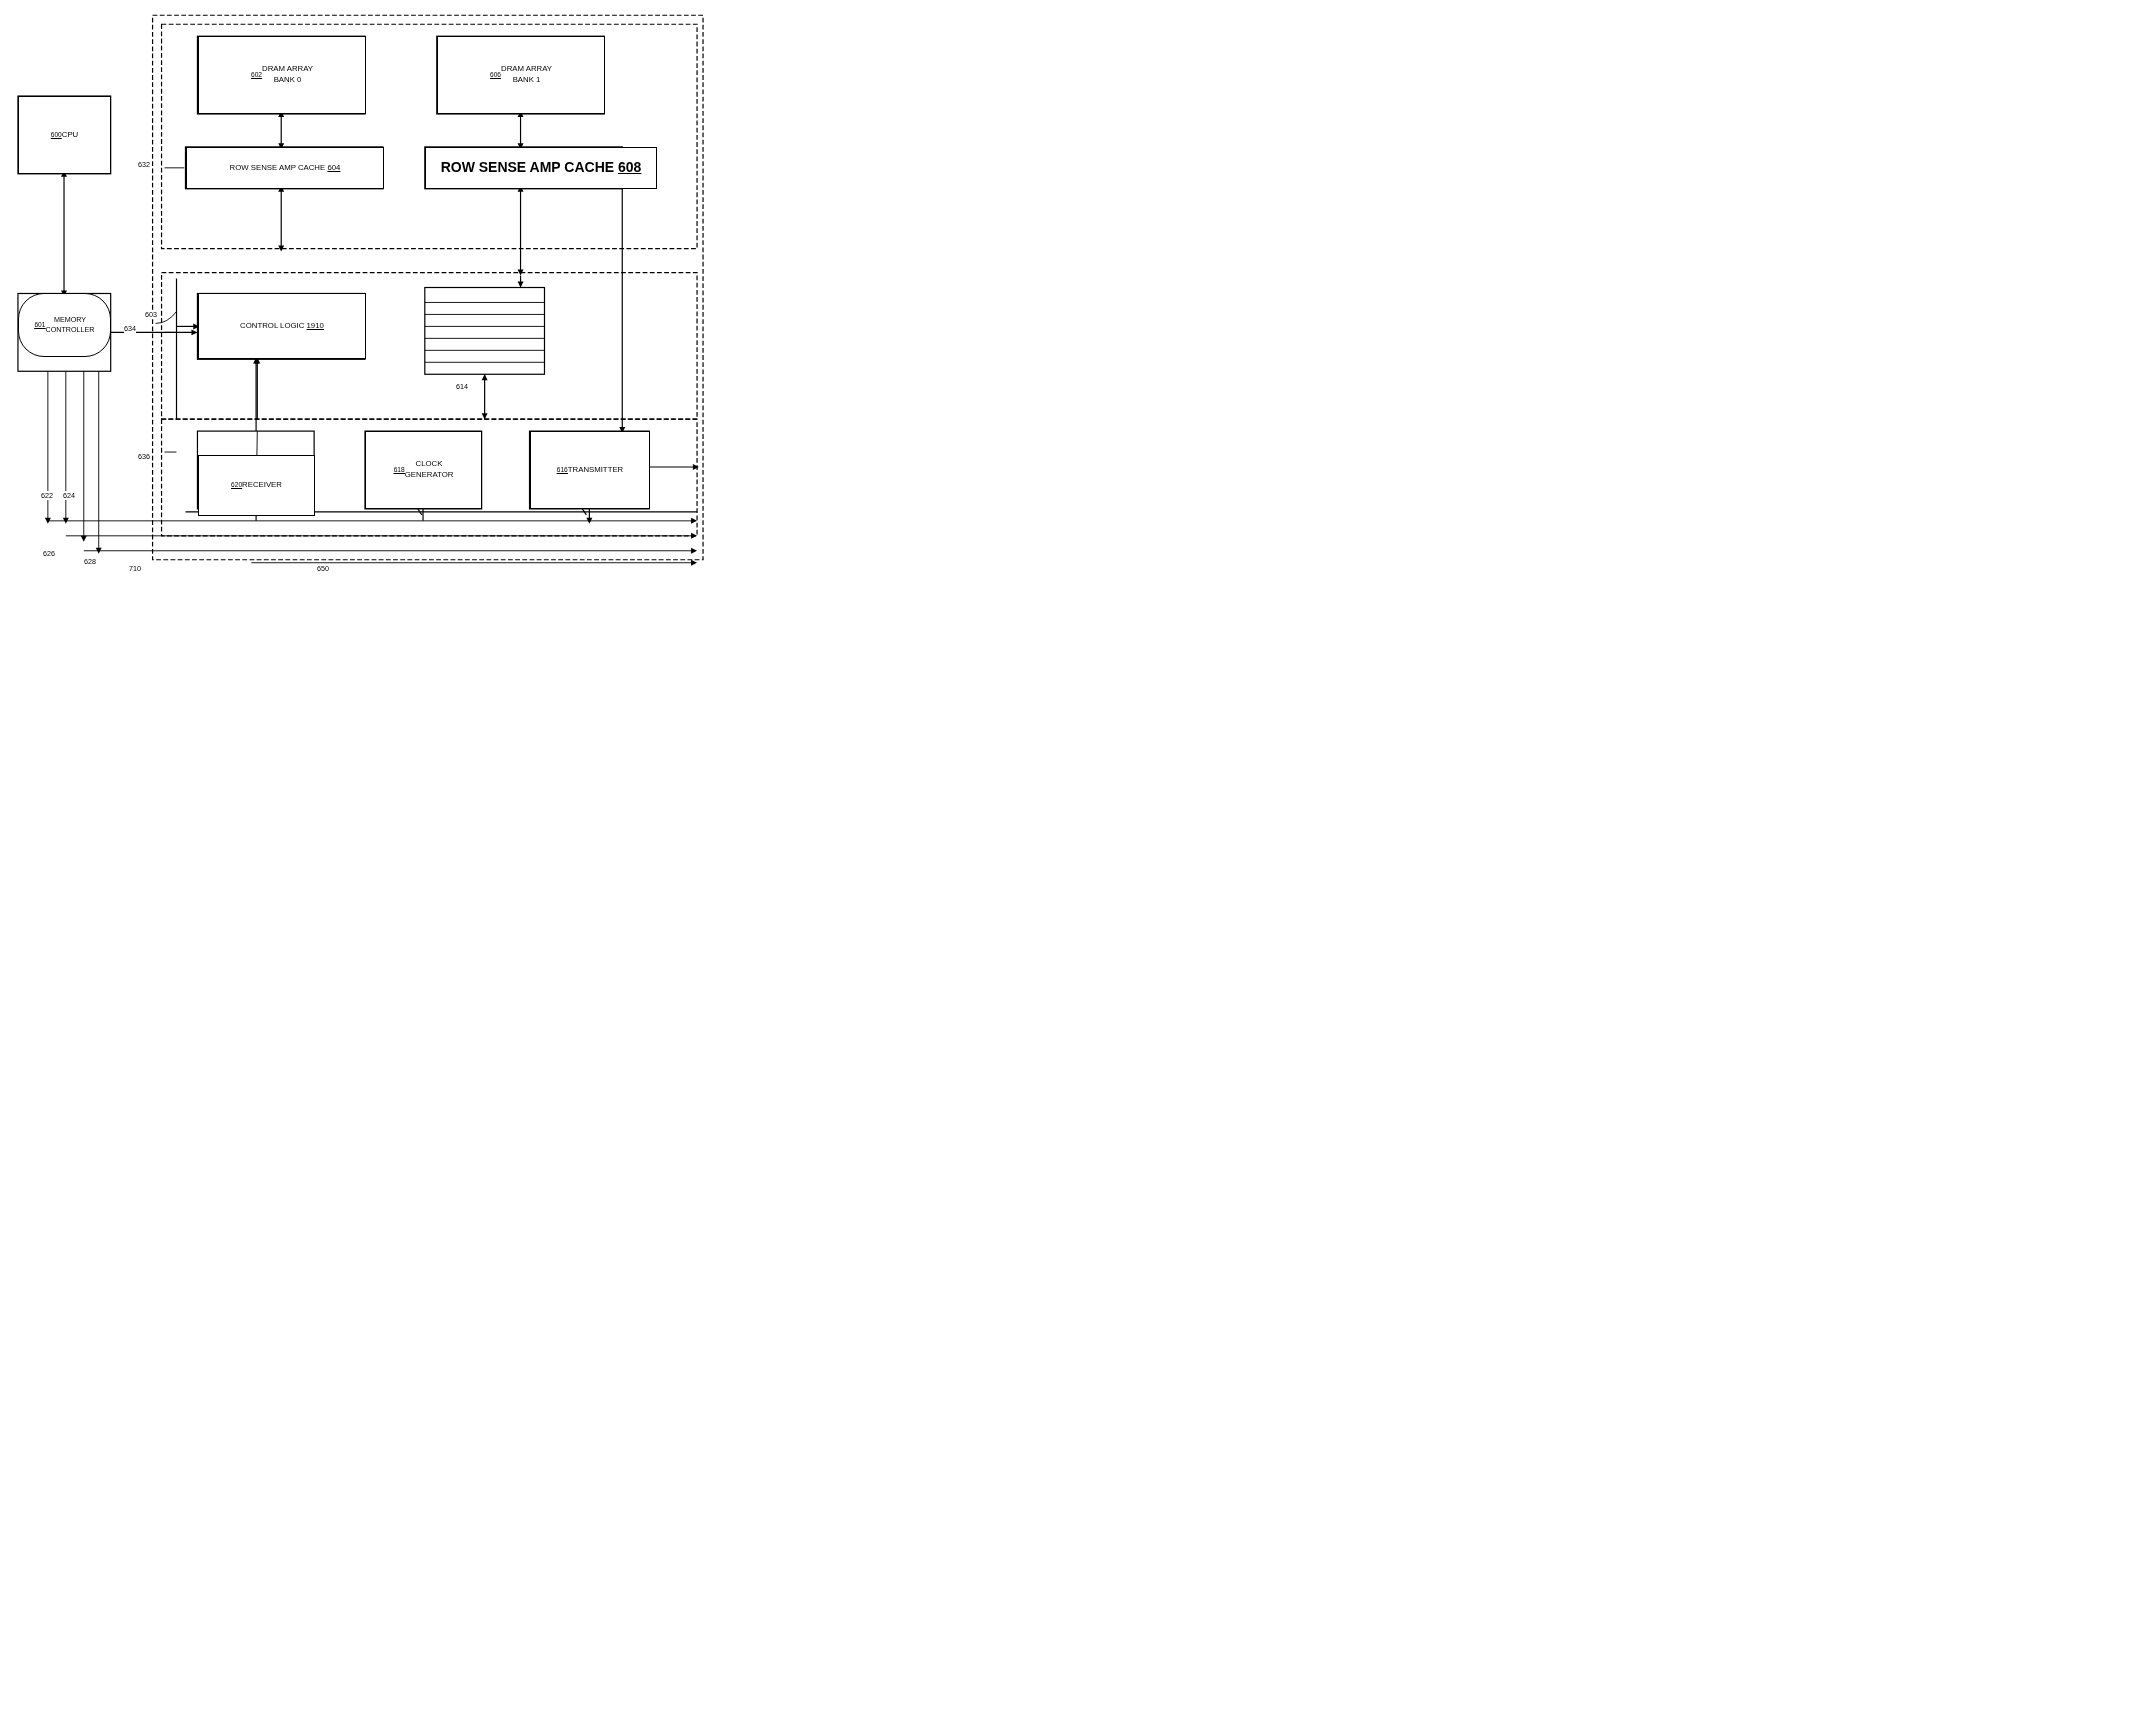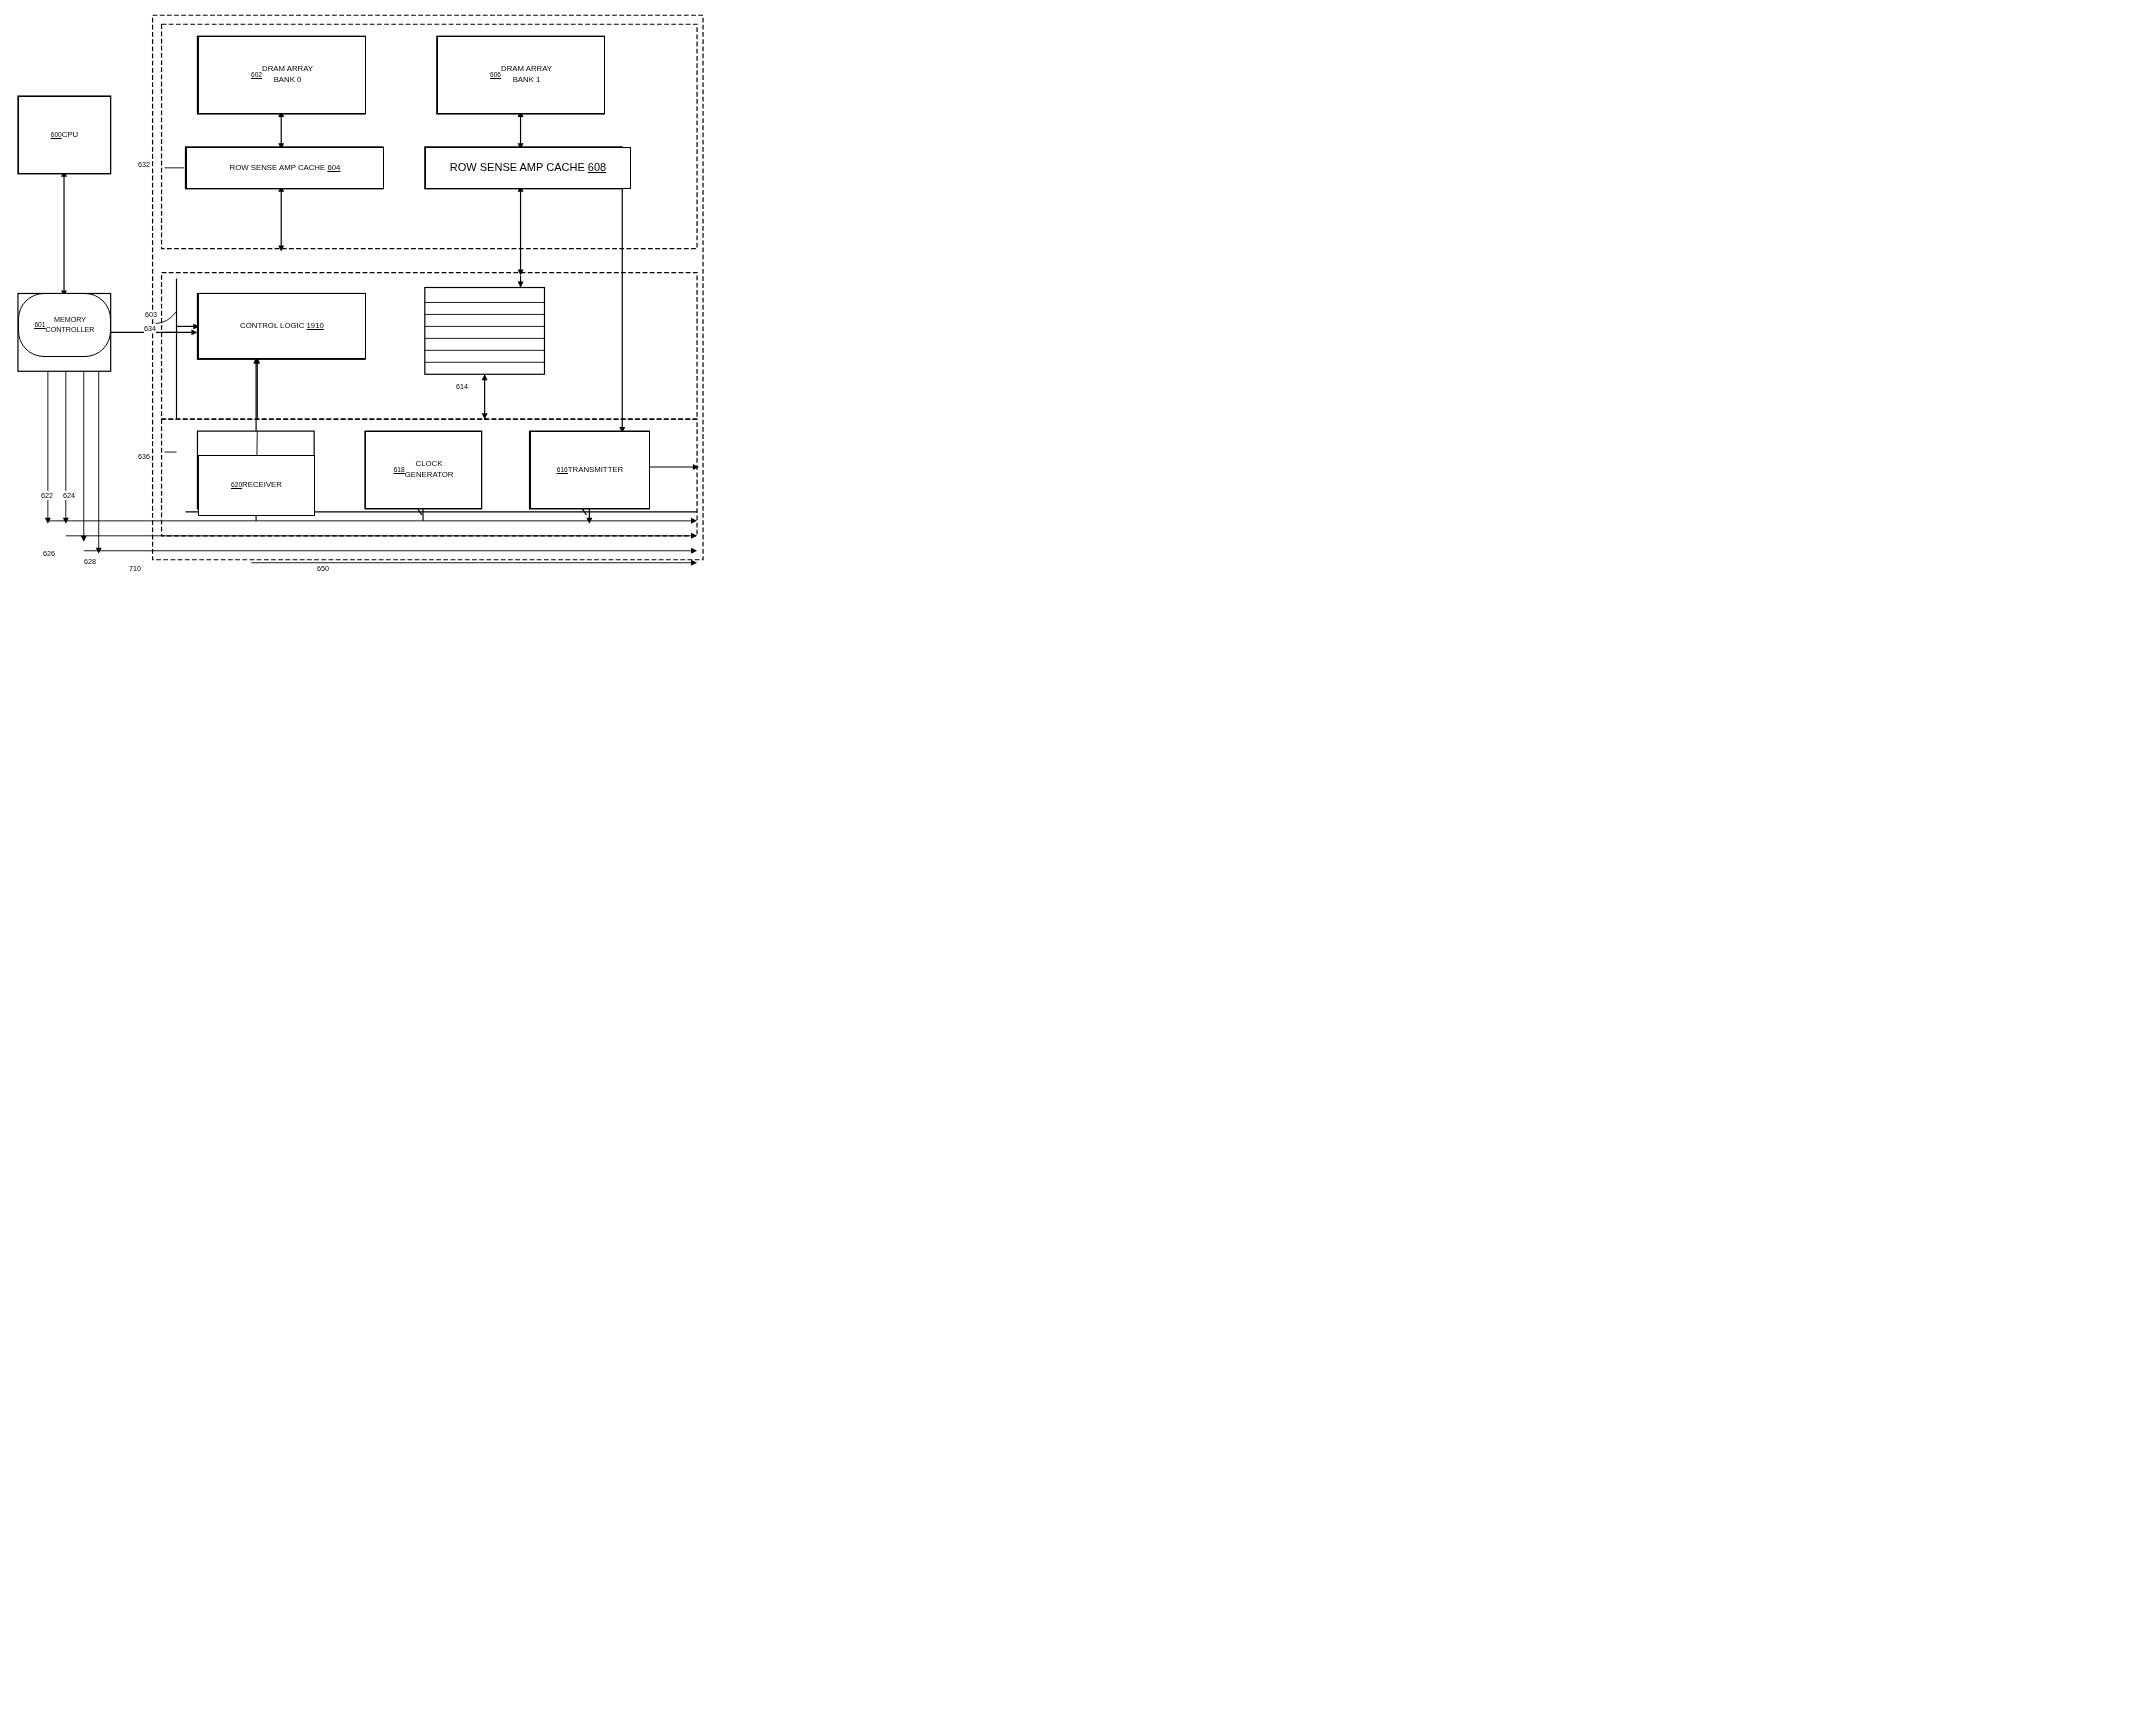--- a/index.html
+++ b/index.html
@@ -217,21 +217,21 @@
 
 <div class="box" style="left:437px; top:36px; width:168px; height:78px;">
   <span class="box-label"><u>606</u></span>
   <span>DRAM ARRAY<br>BANK 1</span>
 </div>
 
 <div class="box" style="left:186px; top:147px; width:198px; height:42px; font-size:7.8px;">
   <span>ROW SENSE AMP CACHE <u>604</u></span>
 </div>
 
-<div class="box" style="left:425px; top:147px; width:206px; height:42px; font-size:11px;">
+<div class="box" style="left:425px; top:147px; width:232px; height:42px; font-size:14px;font-weight:bold;">
   <span>ROW SENSE AMP CACHE <u>608</u></span>
 </div>
 
 <div class="box" style="left:198px; top:293px; width:168px; height:66px; font-size:7.8px;">
   <span>CONTROL LOGIC <u>1910</u></span>
 </div>
 
 <div class="box" style="left:198px; top:455px; width:117px; height:61px;">
   <span class="box-label"><u>620</u></span>
   <span>RECEIVER</span>
@@ -242,21 +242,21 @@
   <span>CLOCK<br>GENERATOR</span>
 </div>
 
 <div class="box" style="left:530px; top:431px; width:120px; height:78px;">
   <span class="box-label"><u>616</u></span>
   <span>TRANSMITTER</span>
 </div>
 
 <span class="label-text" style="left:138px; top:160px;">632</span>
 
-<span class="label-text" style="left:144px; top:324px;">634</span>
+<span class="label-text" style="left:124px; top:324px;">634</span>
 
 <span class="label-text" style="left:138px; top:444px;margin-top:8px;">636</span>
 
 <span class="label-text" style="left:145px; top:310px;">603</span>
 
 <span class="label-text" style="left:456px; top:382px;">614</span>
 
 <span class="label-text" style="left:41px; top:491px;">622</span>
 
 <span class="label-text" style="left:63px; top:491px;">624</span>

